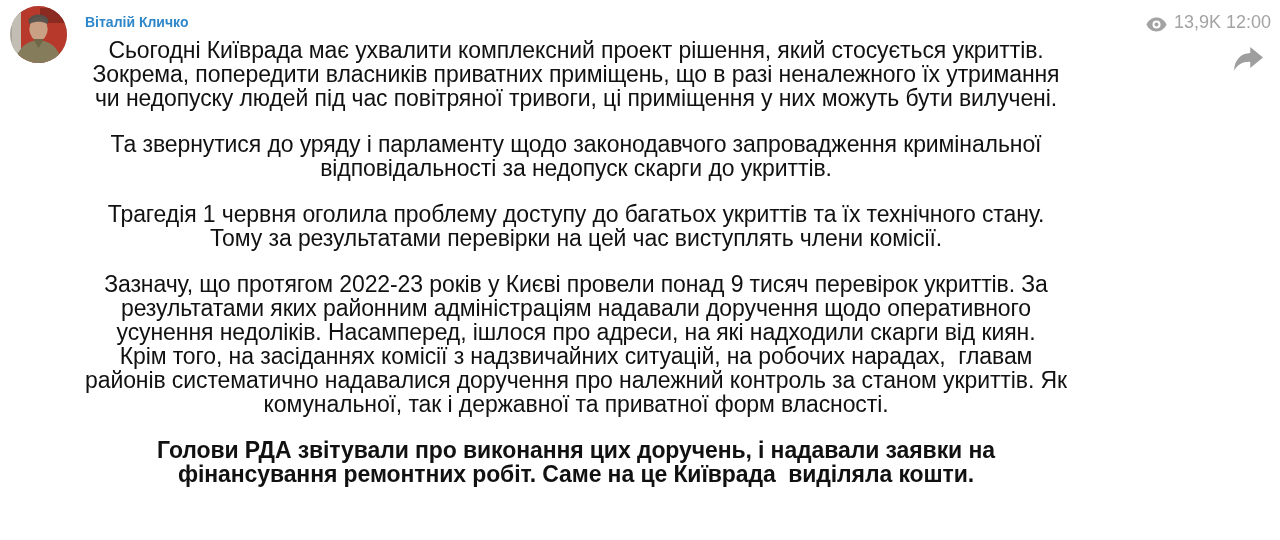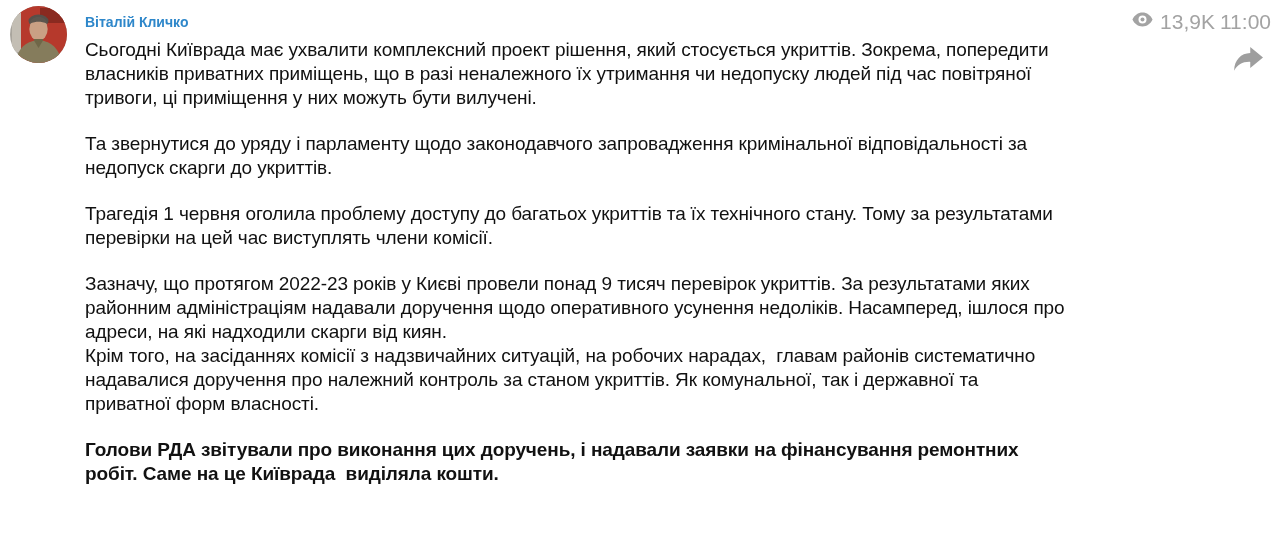--- a/index.html
+++ b/index.html
@@ -23,28 +23,28 @@
   .content{
     position:absolute;left:85px;top:9px;width:982px;
   }
   .author{
     color:var(--name-blue);
     font-size:14px;font-weight:600;line-height:26px;
     margin-bottom:3px;cursor:pointer;display:inline-block;
   }
   .text{color:var(--text-color);}
   .para{
-    font-size:19px;line-height:24px;letter-spacing:-0.1px;
-    white-space:pre-wrap;margin-bottom:22px;
+    font-size:23px;line-height:24px;letter-spacing:-0.1px;
+    white-space:pre-wrap;margin-bottom:22px;text-align:center;
   }
   .para:last-child{margin-bottom:0;font-weight:bold;}
   .meta{
     position:absolute;top:12px;right:9px;
-    display:flex;align-items:flex-start;gap:5px;
-    color:var(--meta-gray);font-size:21px;line-height:20px;
+    display:flex;align-items:flex-end;gap:5px;
+    color:var(--meta-gray);font-size:18px;line-height:20px;
   }
   .meta .eye{display:flex;align-items:center;margin-right:2px;}
   .share{
     position:absolute;top:45px;right:16px;width:32px;height:28px;
     cursor:pointer;display:flex;align-items:center;justify-content:center;
   }
 </style>
 </head>
 <body>
 
@@ -65,21 +65,21 @@
   </div>
 
   <div class="meta">
     <span class="eye">
       <svg width="21" height="15" viewBox="0 0 24 16">
         <path fill-rule="evenodd" fill="#a3a3a3" d="M12 0 C7 0 2.7 3.1 0.5 8 C2.7 12.9 7 16 12 16 C17 16 21.3 12.9 23.5 8 C21.3 3.1 17 0 12 0 Z M12 12.6 A4.6 4.6 0 0 1 12 3.4 A4.6 4.6 0 0 1 12 12.6 Z"></path>
         <circle cx="12" cy="8" r="2.3" fill="#a3a3a3"></circle>
       </svg>
     </span>
     <span>13,9K</span>
-    <span>11:00</span>
+    <span>12:00</span>
   </div>
 
   <div class="share">
     <svg width="30" height="25" viewBox="0 0 24 20">
       <path fill="#9e9e9e" d="M13.8 0 L24 8.4 L13.8 16.8 L13.8 11.9 C7.6 11.7 3.7 14 0.9 18.9 C1.1 10.3 6.4 5 13.8 4.8 Z"></path>
     </svg>
   </div>
 
   <div class="content">
     <div class="author">Віталій Кличко</div>

